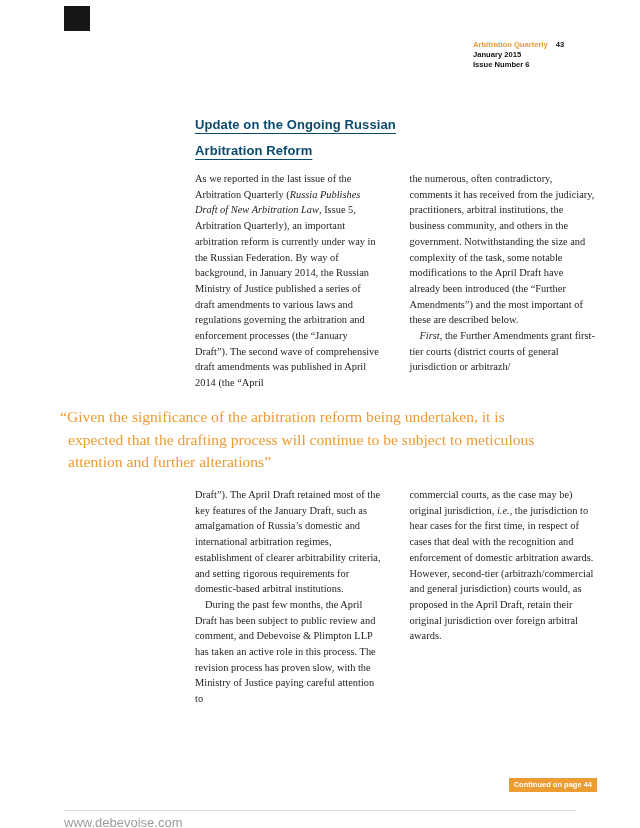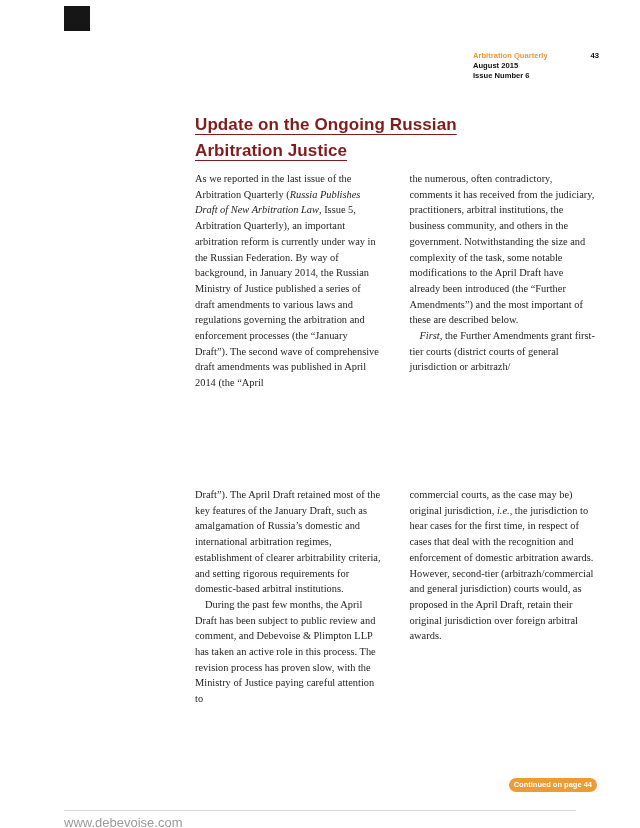--- a/index.html
+++ b/index.html
@@ -25,42 +25,41 @@
   
   .logo-mark{
     position:absolute;
     left:64px; top:6px;
     width:26px; height:25px;
     background:var(--logo);
   }
   
   .masthead{
     position:absolute;
-    left:473px; top:51px;
+    left:473px; top:40px;
     width:126px;
     display:flex;
-    justify-content:space-between;
     align-items:flex-start;
     font-family:"Liberation Sans", sans-serif;
     font-size:7.6px;
     font-weight:bold;
     line-height:10px;
   }
   .pub-name{color:var(--accent);}
   .pub-date,.pub-issue{color:#111;}
   .page-num{color:#111;font-size:7.6px;margin-left:8px;}
   
   .title{
     position:absolute;
     left:195px; top:112px;
     font-family:"Liberation Sans", sans-serif;
-    font-size:17px;
+    font-size:13px;
     font-weight:bold;
     line-height:26px;
-    color:#7f1d1d;
+    color:#0c4a6e;
     letter-spacing:.1px;
   }
   .title .u{
     text-decoration:underline;
     text-decoration-thickness:1px;
     text-underline-offset:4px;
   }
   
   .cols{
     position:absolute;
@@ -97,21 +96,20 @@
   .continued{
     position:absolute;
     right:43px; top:778px;
     background:var(--accent);
     color:#ffffff;
     font-family:"Liberation Sans", sans-serif;
     font-size:7.5px;
     font-weight:bold;
     padding:2px 5px 3px 5px;
     cursor:pointer;
-    border-radius:7px;
   }
   
   .footer-rule{
     position:absolute;
     left:64px; right:64px; top:810px;
     border-top:1px solid #dcdcdc;
   }
   .site-url{
     position:absolute;
     left:64px; top:815px;
@@ -125,41 +123,42 @@
 </head>
 <body>
 
 <div class="page">
 
   <div class="logo-mark"></div>
 
   <header class="masthead">
     <div class="masthead-left">
       <div class="pub-name">Arbitration Quarterly</div>
-      <div class="pub-date">August 2015</div>
+      <div class="pub-date">January 2015</div>
       <div class="pub-issue">Issue Number 6</div>
     </div>
     <div class="page-num">43</div>
   </header>
 
   <h1 class="title">
     <span class="u">Update on the Ongoing Russian</span><br>
-    <span class="u">Arbitration Justice</span>
+    <span class="u">Arbitration Reform</span>
   </h1>
 
   <section class="cols sec1">
     <div class="col">
       <p>As we reported in the last issue of the Arbitration Quarterly (<i>Russia Publishes Draft of New Arbitration Law</i>, Issue 5, Arbitration Quarterly), an important arbitration reform is currently under way in the Russian Federation. By way of background, in January 2014, the Russian Ministry of Justice published a series of draft amendments to various laws and regulations governing the arbitration and enforcement processes (the “January Draft”). The second wave of comprehensive draft amendments was published in April 2014 (the “April</p>
     </div>
     <div class="col">
       <p>the numerous, often contradictory, comments it has received from the judiciary, practitioners, arbitral institutions, the business community, and others in the government. Notwithstanding the size and complexity of the task, some notable modifications to the April Draft have already been introduced (the “Further Amendments”) and the most important of these are described below.</p>
       <p class="indent"><i>First</i>, the Further Amendments grant first-tier courts (district courts of general jurisdiction or arbitrazh/</p>
     </div>
   </section>
 
+  <blockquote class="pullquote">“Given the significance of the arbitration reform being undertaken, it is expected that the drafting process will continue to be subject to meticulous attention and further alterations”</blockquote>
 
   <section class="cols sec2">
     <div class="col">
       <p>Draft”). The April Draft retained most of the key features of the January Draft, such as amalgamation of Russia’s domestic and international arbitration regimes, establishment of clearer arbitrability criteria, and setting rigorous requirements for domestic-based arbitral institutions.</p>
       <p class="indent">During the past few months, the April Draft has been subject to public review and comment, and Debevoise &amp; Plimpton LLP has taken an active role in this process. The revision process has proven slow, with the Ministry of Justice paying careful attention to</p>
     </div>
     <div class="col">
       <p>commercial courts, as the case may be) original jurisdiction, <i>i.e.</i>, the jurisdiction to hear cases for the first time, in respect of cases that deal with the recognition and enforcement of domestic arbitration awards. However, second-tier (arbitrazh/commercial and general jurisdiction) courts would, as proposed in the April Draft, retain their original jurisdiction over foreign arbitral awards.</p>
     </div>
   </section>

